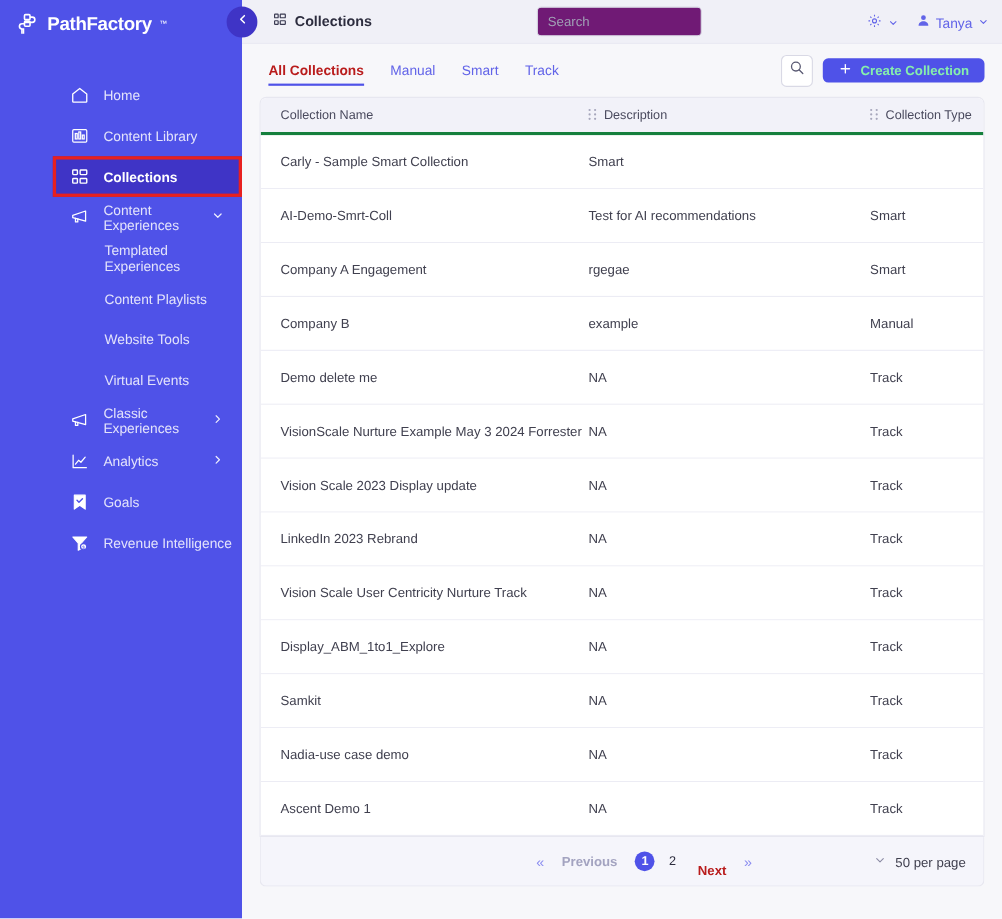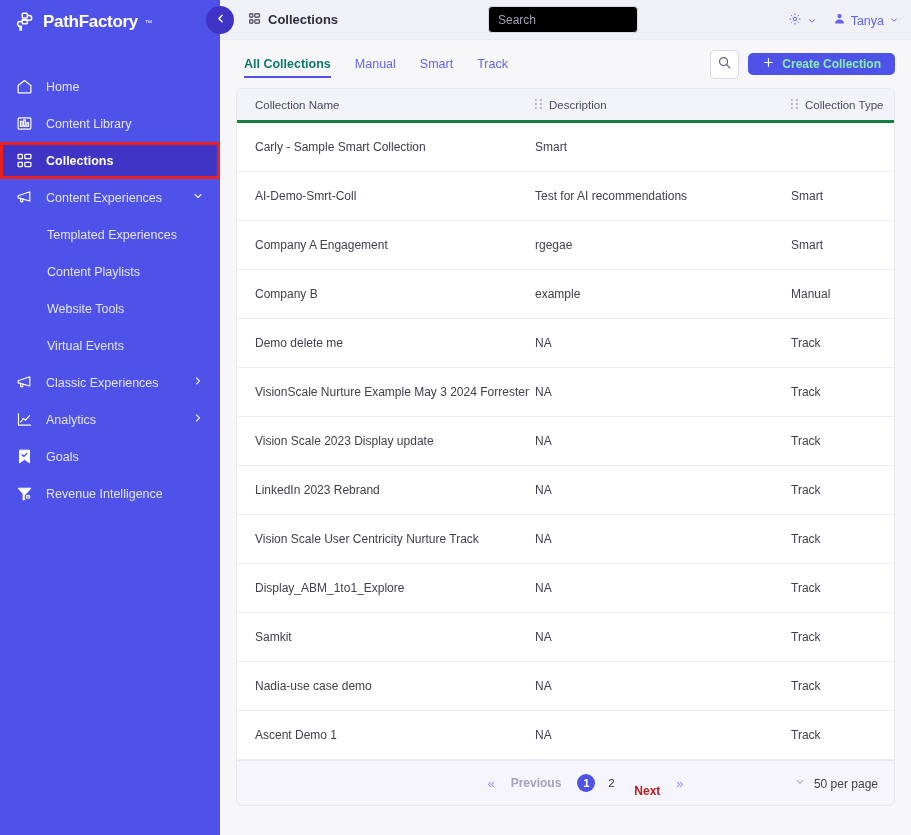--- a/index.html
+++ b/index.html
@@ -22,21 +22,21 @@
   .logo-row {
     height: 44px; display: flex; align-items: center; padding-left: 14px; gap: 7px;
   }
   .logo-mark { width: 22px; height: 22px; flex: 0 0 22px; }
   .logo-text {
     font-size: 17px; font-weight: bold; color: #ffffff; letter-spacing: -0.3px;
     position: relative;
   }
   .logo-tm { font-size: 7px; vertical-align: super; font-weight: normal; }
 
-  .nav { margin-top: 24px; }
+  .nav { margin-top: 24px; padding-left: 48px; }
   .nav-item {
     height: 37px; display: flex; align-items: center;
     padding-left: 14px; gap: 12px; cursor: pointer;
     font-size: 12.5px; color: #e3e3fb; position: relative;
   }
   .nav-item .nav-ico { width: 20px; height: 20px; flex: 0 0 20px; display: flex; align-items: center; justify-content: center; }
   .nav-item.active {
     background: #3f34c6; color: #fff; font-weight: bold;
   }
   .nav-item.active::before {
@@ -62,37 +62,37 @@
     width: 28px; height: 28px; border-radius: 50%;
     background: #3f34c6; color: #fff;
     display: flex; align-items: center; justify-content: center;
     cursor: pointer; z-index: 5;
   }
   .page-title-wrap { display: flex; align-items: center; gap: 7px; margin-left: 28px; }
   .page-title { font-size: 13px; font-weight: bold; color: #2c2c3e; }
   #search-box {
     position: absolute; left: 268px; top: 6px;
     width: 150px; height: 27px;
-    border: 1px solid #d9d9e5; border-radius: 4px; background: #000000;
+    border: 1px solid #d9d9e5; border-radius: 4px; background: #701a75;
     font-size: 12px; color: #8b8ba3; padding: 12px 9px;
     font-family: "Liberation Sans", sans-serif;
   }
   #search-box::placeholder { color: #a0a0b5; }
   .topbar-right { position: absolute; right: 12px; top: 0; height: 40px; display: flex; align-items: center; gap: 16px; }
   .tb-chip { display: flex; align-items: flex-end; gap: 5px; color: #6264e8; font-size: 12.5px; cursor: pointer; }
 
   
   #content { padding: 0 16px; }
   #tabs-row { height: 48px; display: flex; align-items: center; position: relative; }
   .tabs { display: flex; align-items: center; gap: 24px; height: 48px; padding-left: 8px; }
   .tab {
     font-size: 12.5px; color: #6264e8; cursor: pointer; height: 48px;
     display: flex; align-items: center; position: relative;
   }
-  .tab.active { font-weight: bold; color: #0f766e; }
+  .tab.active { font-weight: bold; color: #b91c1c; }
   .tab.active::after {
     content: ""; position: absolute; left: 0; right: 0; bottom: 10px; height: 2px; background: #4f52e8;
   }
   .actions { margin-left: auto; display: flex; align-items: center; gap: 9px; }
   #search-icon-btn {
     width: 29px; height: 29px; border: 1px solid #d9d9e5; border-radius: 5px; background: #fff;
     display: flex; align-items: center; justify-content: center; cursor: pointer;
   }
   #create-btn {
     height: 22px; background: #4f52e8; color: #86efac; border: none; border-radius: 5px;

